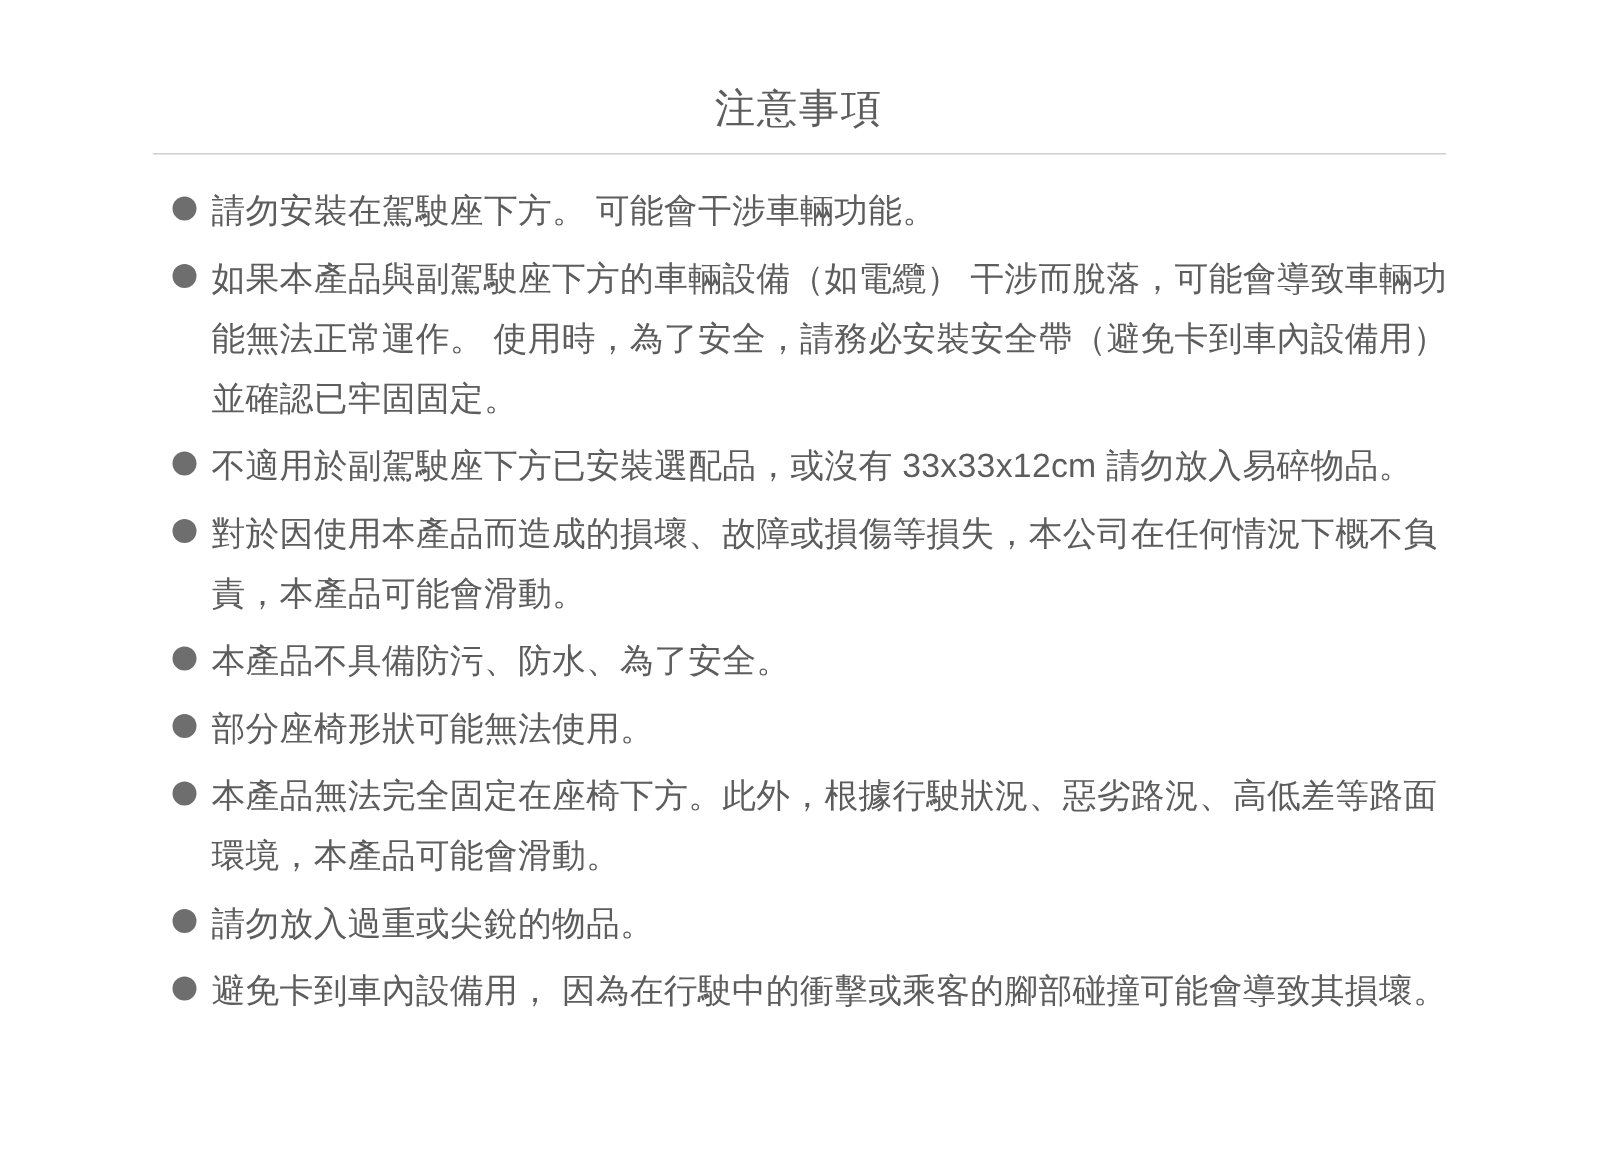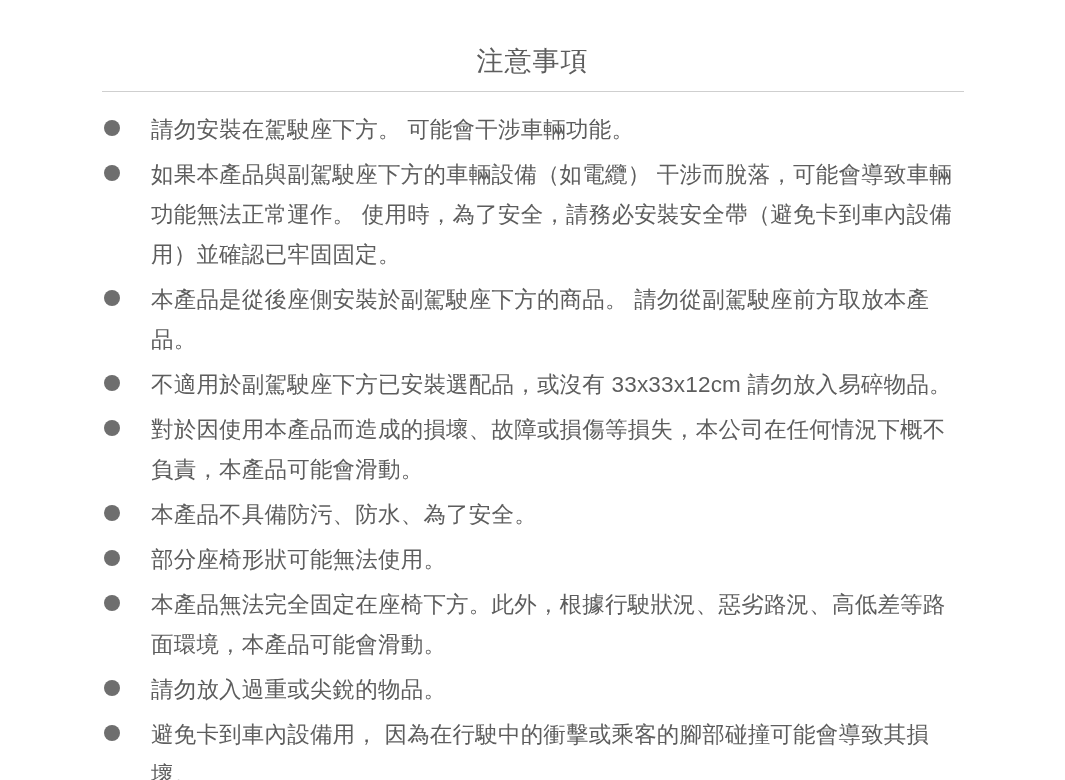--- a/index.html
+++ b/index.html
@@ -11,21 +11,21 @@
     height: 780px;
     background: #ffffff;
     font-family: "Liberation Sans", "DejaVu Sans", sans-serif;
     color: #5a5a5a;
     overflow: hidden;
   }
   .page {
     width: 1065px;
     height: 780px;
     box-sizing: border-box;
-    padding: 0;
+    padding: 11px;
     position: relative;
   }
   .title-wrap {
     padding-top: 44px;
     text-align: center;
   }
   .title {
     font-size: 27px;
     line-height: 1.3;
     color: #5d5d5d;
@@ -43,21 +43,20 @@
     padding: 0;
     list-style: none;
     width: 862px;
     margin-left: 104px;
     margin-top: 18px;
   }
   .list-item {
     display: flex;
     align-items: flex-start;
     margin-bottom: 5px;
-    gap: 21px;
   }
   .bullet {
     flex: 0 0 auto;
     width: 16px;
     height: 16px;
     border-radius: 50%;
     background: #6e6e6e;
     margin-top: 10px;
     margin-right: 10px;
   }
@@ -86,24 +85,20 @@
     <li class="list-item">
       <span class="bullet"></span>
       <span class="item-text">請勿安裝在駕駛座下方。 可能會干涉車輛功能。</span>
     </li>
     <li class="list-item">
       <span class="bullet"></span>
       <span class="item-text">如果本產品與副駕駛座下方的車輛設備（如電纜） 干涉而脫落，可能會導致車輛功能無法正常運作。 使用時，為了安全，請務必安裝安全帶（避免卡到車內設備用）並確認已牢固固定。</span>
     </li>
     <li class="list-item">
       <span class="bullet"></span>
-      <span class="item-text">本產品是從後座側安裝於副駕駛座下方的商品。 請勿從副駕駛座前方取放本產品。</span>
-    </li>
-    <li class="list-item">
-      <span class="bullet"></span>
       <span class="item-text">不適用於副駕駛座下方已安裝選配品，或沒有 33x33x12cm 請勿放入易碎物品。</span>
     </li>
     <li class="list-item">
       <span class="bullet"></span>
       <span class="item-text">對於因使用本產品而造成的損壞、故障或損傷等損失，本公司在任何情況下概不負責，本產品可能會滑動。</span>
     </li>
     <li class="list-item">
       <span class="bullet"></span>
       <span class="item-text">本產品不具備防污、防水、為了安全。</span>
     </li>

